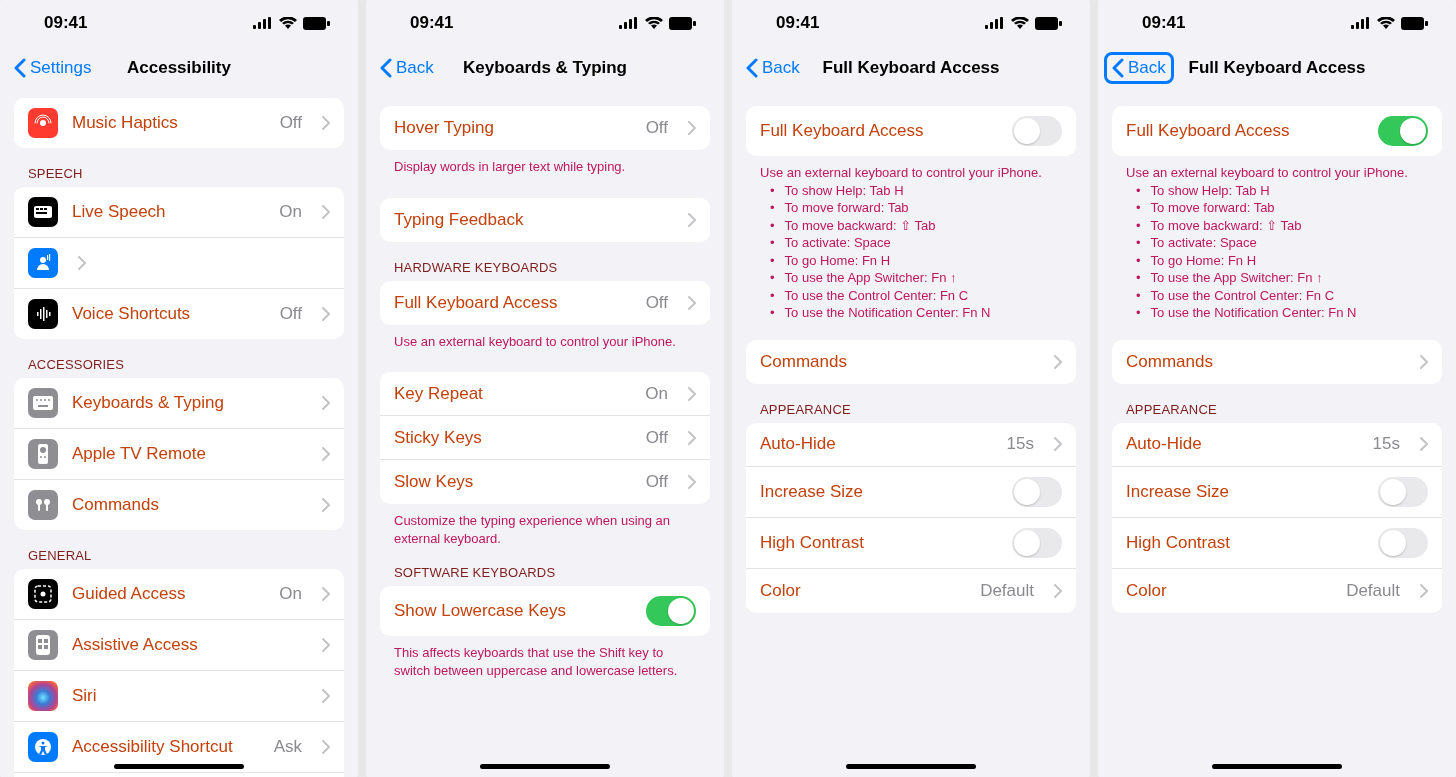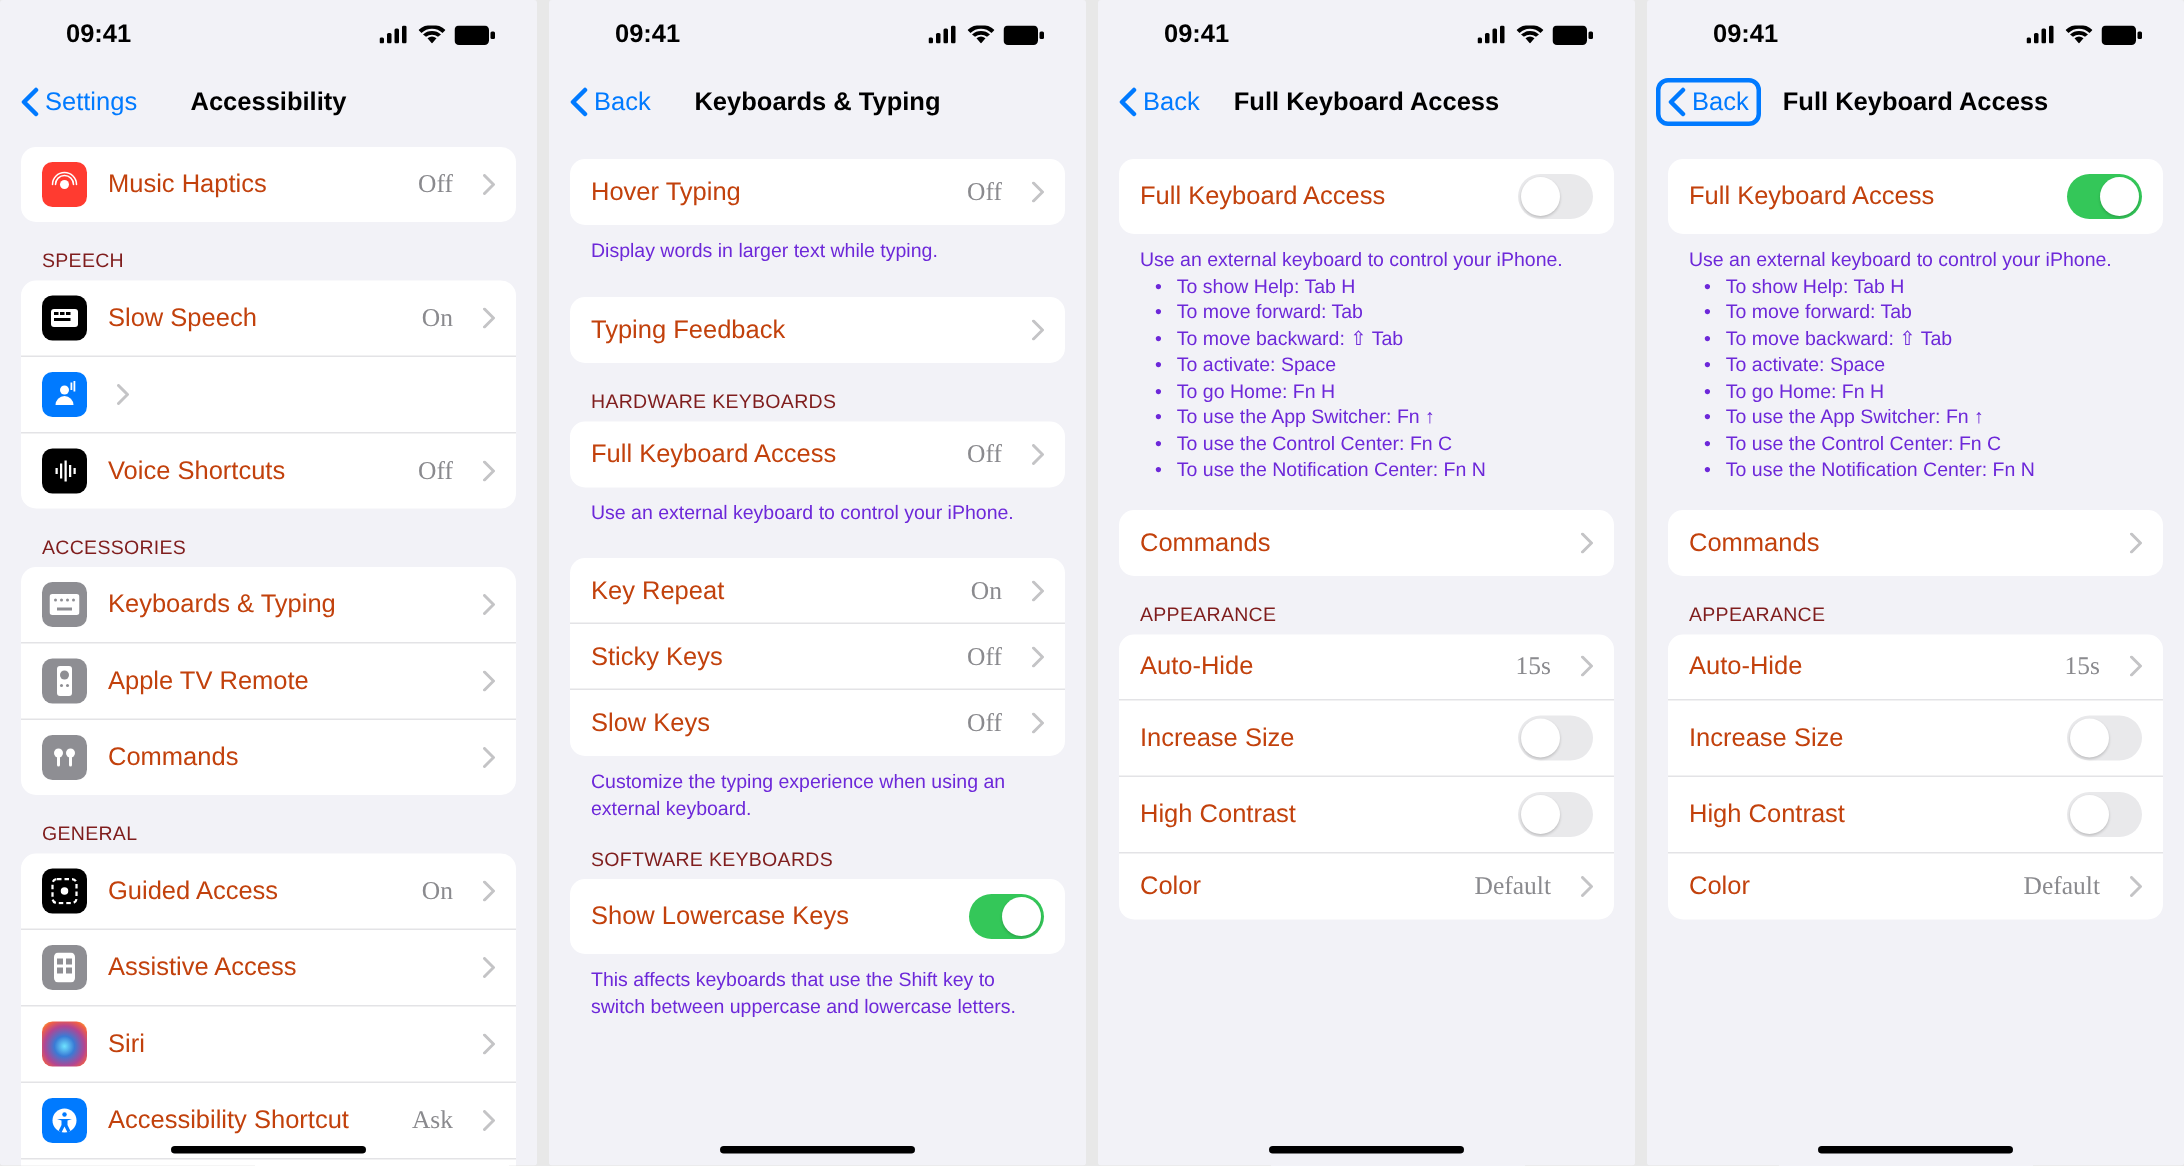--- a/index.html
+++ b/index.html
@@ -81,25 +81,25 @@
     }
     .row:last-child { border-bottom: none; }
     .row .icon-box {
       width: 30px; height: 30px;
       border-radius: 7px;
       display: flex; align-items: center; justify-content: center;
       flex-shrink: 0;
       color: #fff;
     }
     .row .label { flex: 1; font-size: 17px; color: #c2410c; }
-    .row .value { font-size: 17px; color: #8a8a8e; font-family: Liberation Serif, serif; }
+    .row .value { font-size: 17px; color: #8a8a8e; }
     .chevron { color: #c4c4c6; margin-left: 6px; flex-shrink: 0; }
     .footnote {
       font-size: 13px;
-      color: #6d28d9;
+      color: #be185d;
       padding: 8px 14px 0;
       line-height: 1.35;
     }
     .footnote ul { list-style: none; padding-left: 10px; }
     .footnote ul li::before { content: "•"; margin-right: 10px; }
     .home-indicator {
       position: absolute;
       bottom: 8px;
       left: 50%;
       transform: translateX(-50%);
@@ -180,21 +180,21 @@
       <div class="row">
         <div class="icon-box c-black">
             <svg width="18" height="12" viewBox="0 0 18 12">
               <rect x="0" y="0" width="18" height="12" rx="2" fill="#fff"></rect>
               <rect x="2" y="2" width="3" height="2" fill="#000"></rect>
               <rect x="6" y="2" width="3" height="2" fill="#000"></rect>
               <rect x="10" y="2" width="3" height="2" fill="#000"></rect>
               <rect x="2" y="6" width="11" height="2" fill="#000"></rect>
             </svg>
           </div>
-        <span class="label">Slow Speech</span>
+        <span class="label">Live Speech</span>
         <span class="value">On</span>
         <svg class="chevron" width="8" height="14" viewBox="0 0 8 14">
             <path d="M1 1 L7 7 L1 13" stroke="#c4c4c6" stroke-width="2" fill="none" stroke-linecap="round"></path>
           </svg>
       </div>
       <div class="row">
         <div class="icon-box c-blue">
             <svg width="18" height="18" viewBox="0 0 18 18">
               <circle cx="9" cy="6" r="3" fill="#fff"></circle>
               <path d="M3 16a6 6 0 0 1 12 0" fill="#fff"></path>

